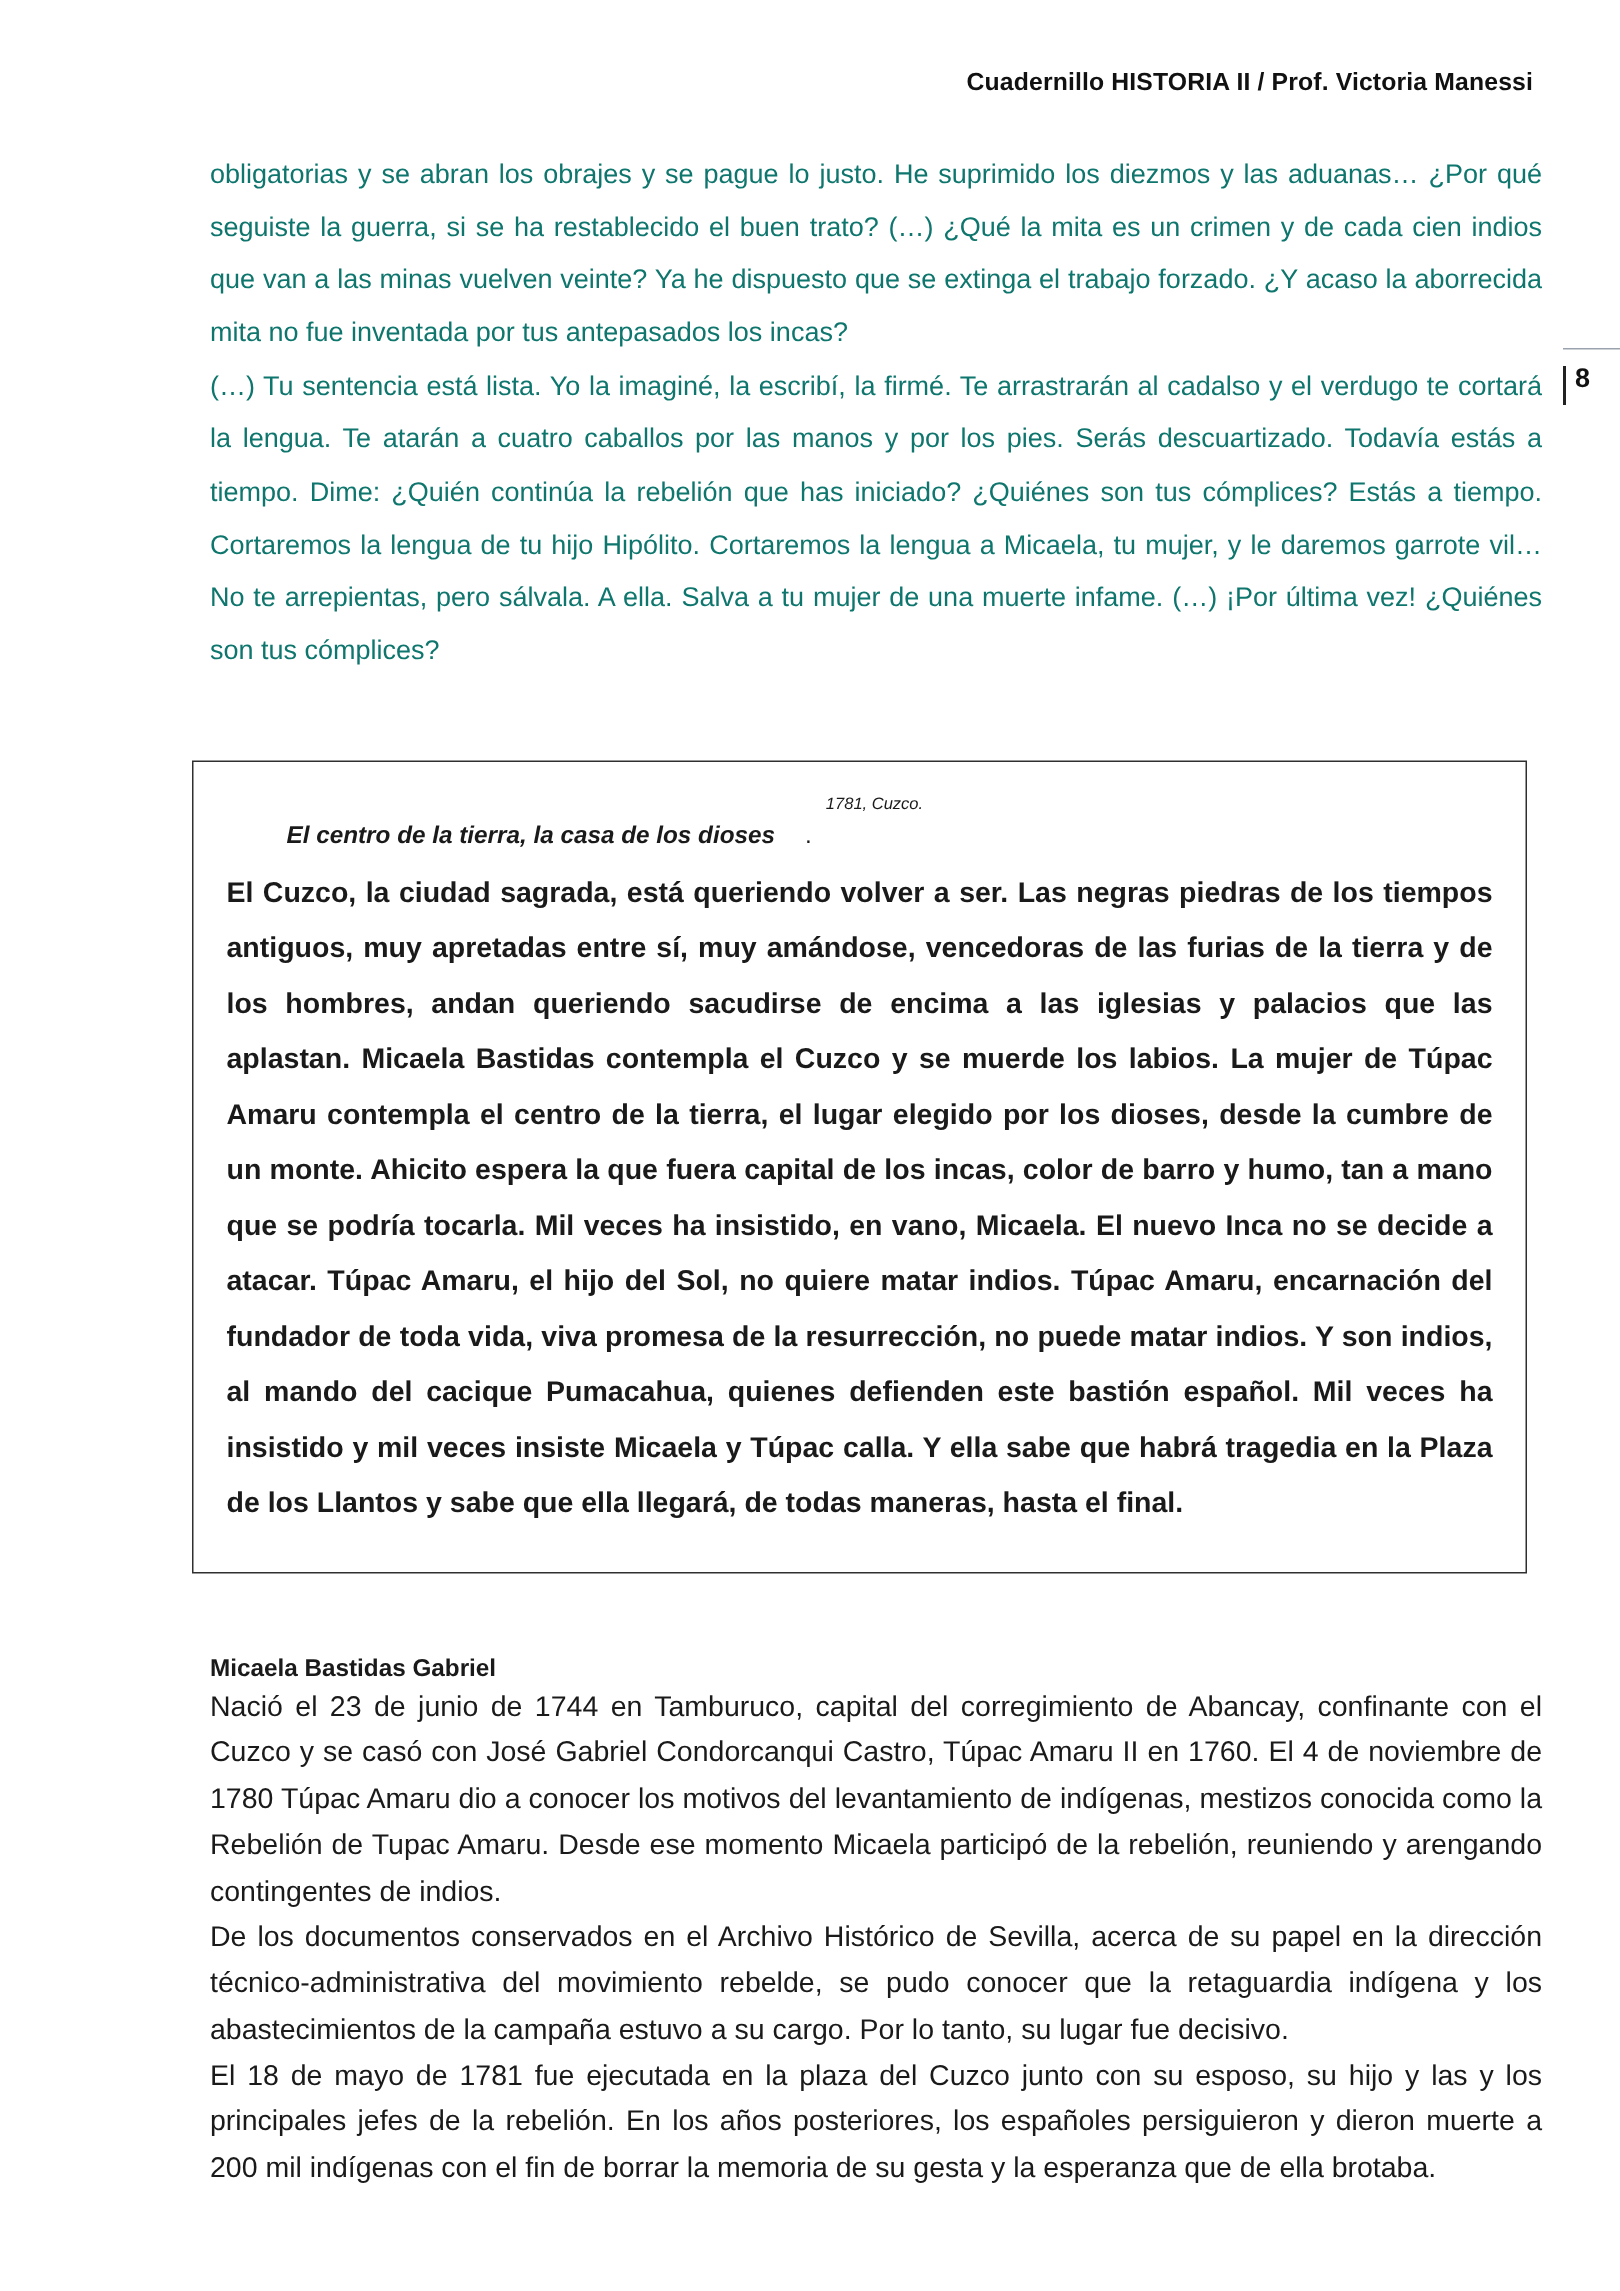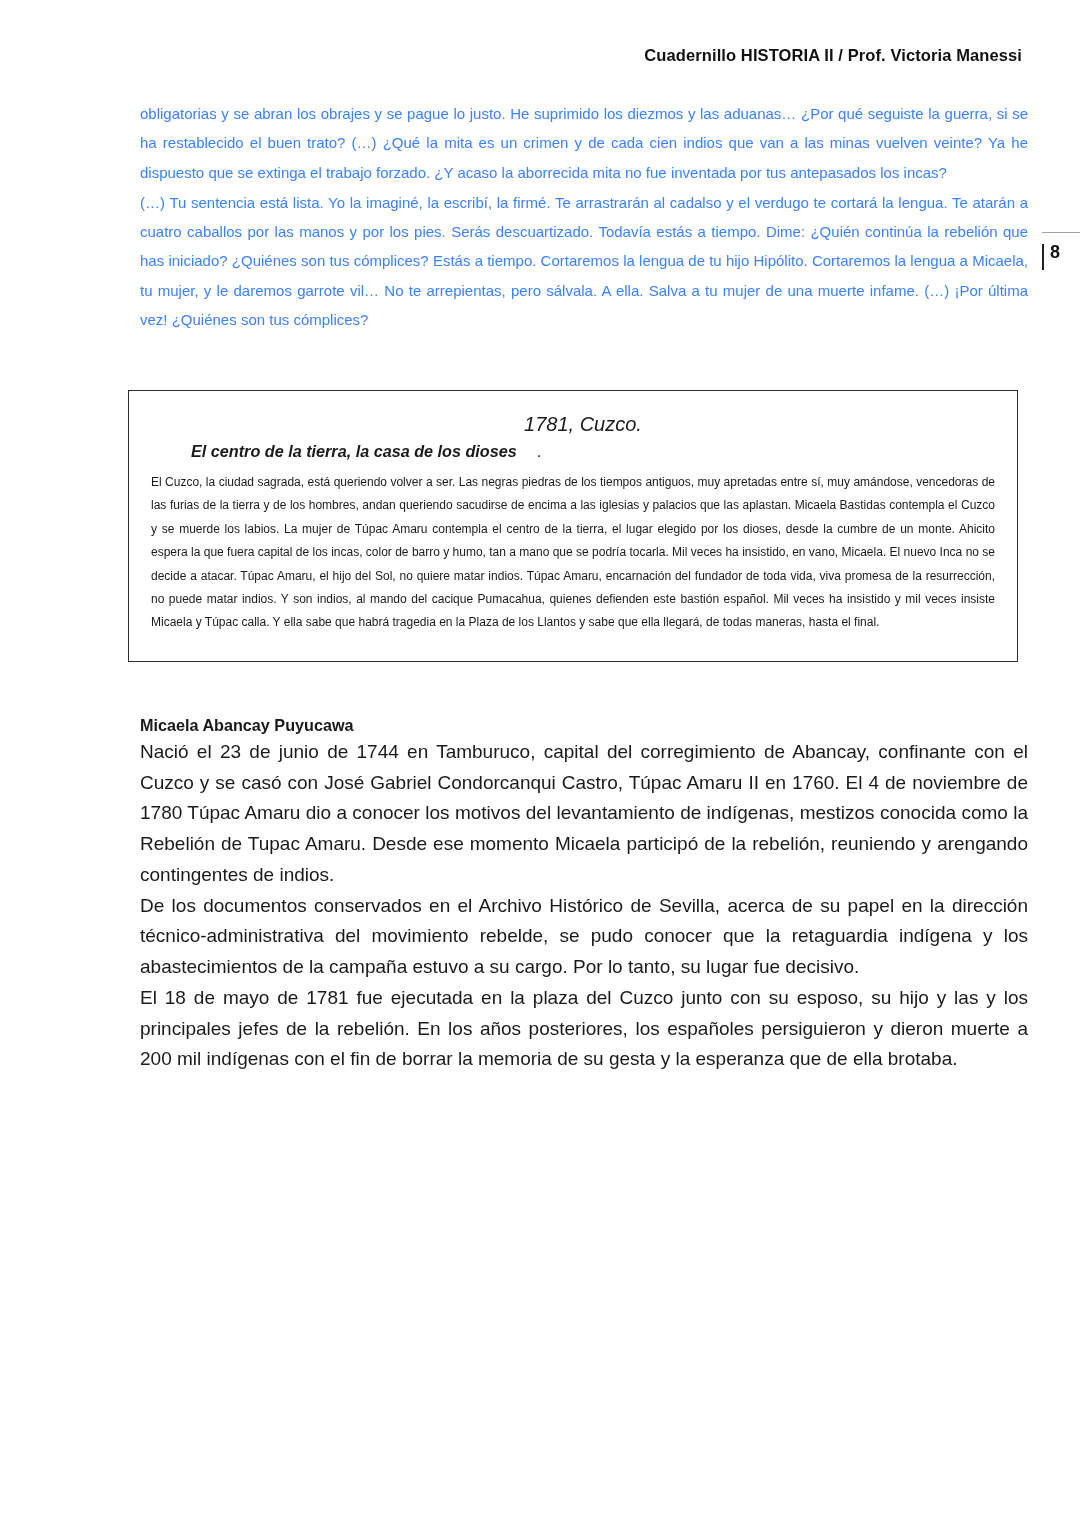--- a/index.html
+++ b/index.html
@@ -58,52 +58,53 @@
     position: absolute;
     top: 10px;
     left: 8px;
     font-size: 18px;
     font-weight: bold;
     color: #111;
   }
   
   .body-text p {
     margin: 0 0 1px 0;
-    font-size: 15px;
+    font-size: 18px;
     line-height: 1.95;
     text-align: justify;
-    color: #3b82f6;
+    color: #0f766e;
   }
   .body-text p.just {
     text-align: justify;
   }
   .lead-bold { font-weight: bold; }
   
   .quote-box {
     margin: 56px 10px 0 8px;
     border: 1px solid #2f2f2f;
     padding: 22px 22px 26px 22px;
   }
   .quote-line1 {
     text-align: center;
     font-style: italic;
-    font-size: 20px;
+    font-size: 11px;
     margin-bottom: 6px;
   }
   .quote-line2 {
     font-style: italic;
     font-weight: bold;
     font-size: 16.2px;
     margin-bottom: 10px;
   }
   .quote-body {
-    font-size: 12px;
+    font-size: 19px;
     line-height: 1.95;
     text-align: justify;
     margin: 0;
+    font-weight: bold;
   }
   
   .bio {
     margin-top: 54px;
   }
   .bio h2 {
     font-size: 16.2px;
     font-weight: bold;
     margin: 0 0 2px 0;
   }
@@ -132,19 +133,19 @@
     <p class="just">(…) Tu sentencia está lista. Yo la imaginé, la escribí, la firmé. Te arrastrarán al cadalso y el verdugo te cortará la lengua. Te atarán a cuatro caballos por las manos y por los pies. Serás descuartizado. Todavía estás a tiempo. Dime: ¿Quién continúa la rebelión que has iniciado? ¿Quiénes son tus cómplices? Estás a tiempo. Cortaremos la lengua de tu hijo Hipólito. Cortaremos la lengua a Micaela, tu mujer, y le daremos garrote vil… No te arrepientas, pero sálvala. A ella. Salva a tu mujer de una muerte infame. (…) ¡Por última vez! ¿Quiénes son tus cómplices?</p>
   </div>
 
   <div class="quote-box">
     <div class="quote-line1">1781, Cuzco.</div>
     <div class="quote-line2"><span>El centro de la tierra, la casa de los dioses</span><span style="font-style:normal;font-weight:normal;">.</span></div>
     <p class="quote-body">El Cuzco, la ciudad sagrada, está queriendo volver a ser. Las negras piedras de los tiempos antiguos, muy apretadas entre sí, muy amándose, vencedoras de las furias de la tierra y de los hombres, andan queriendo sacudirse de encima a las iglesias y palacios que las aplastan. Micaela Bastidas contempla el Cuzco y se muerde los labios. La mujer de Túpac Amaru contempla el centro de la tierra, el lugar elegido por los dioses, desde la cumbre de un monte. Ahicito espera la que fuera capital de los incas, color de barro y humo, tan a mano que se podría tocarla. Mil veces ha insistido, en vano, Micaela. El nuevo Inca no se decide a atacar. Túpac Amaru, el hijo del Sol, no quiere matar indios. Túpac Amaru, encarnación del fundador de toda vida, viva promesa de la resurrección, no puede matar indios. Y son indios, al mando del cacique Pumacahua, quienes defienden este bastión español. Mil veces ha insistido y mil veces insiste Micaela y Túpac calla. Y ella sabe que habrá tragedia en la Plaza de los Llantos y sabe que ella llegará, de todas maneras, hasta el final.</p>
   </div>
 
   <div class="bio">
-    <h2>Micaela Abancay Puyucawa</h2>
+    <h2>Micaela Bastidas Gabriel</h2>
     <p>Nació el 23 de junio de 1744 en Tamburuco, capital del corregimiento de Abancay, confinante con el Cuzco y se casó con José Gabriel Condorcanqui Castro, Túpac Amaru II en 1760. El 4 de noviembre de 1780 Túpac Amaru dio a conocer los motivos del levantamiento de indígenas, mestizos conocida como la Rebelión de Tupac Amaru. Desde ese momento Micaela participó de la rebelión, reuniendo y arengando contingentes de indios.</p>
     <p>De los documentos conservados en el Archivo Histórico de Sevilla, acerca de su papel en la dirección técnico-administrativa del movimiento rebelde, se pudo conocer que la retaguardia indígena y los abastecimientos de la campaña estuvo a su cargo. Por lo tanto, su lugar fue decisivo.</p>
     <p>El 18 de mayo de 1781 fue ejecutada en la plaza del Cuzco junto con su esposo, su hijo y las y los principales jefes de la rebelión. En los años posteriores, los españoles persiguieron y dieron muerte a 200 mil indígenas con el fin de borrar la memoria de su gesta y la esperanza que de ella brotaba.</p>
   </div>
 
 </div>
 
 </body></html>

